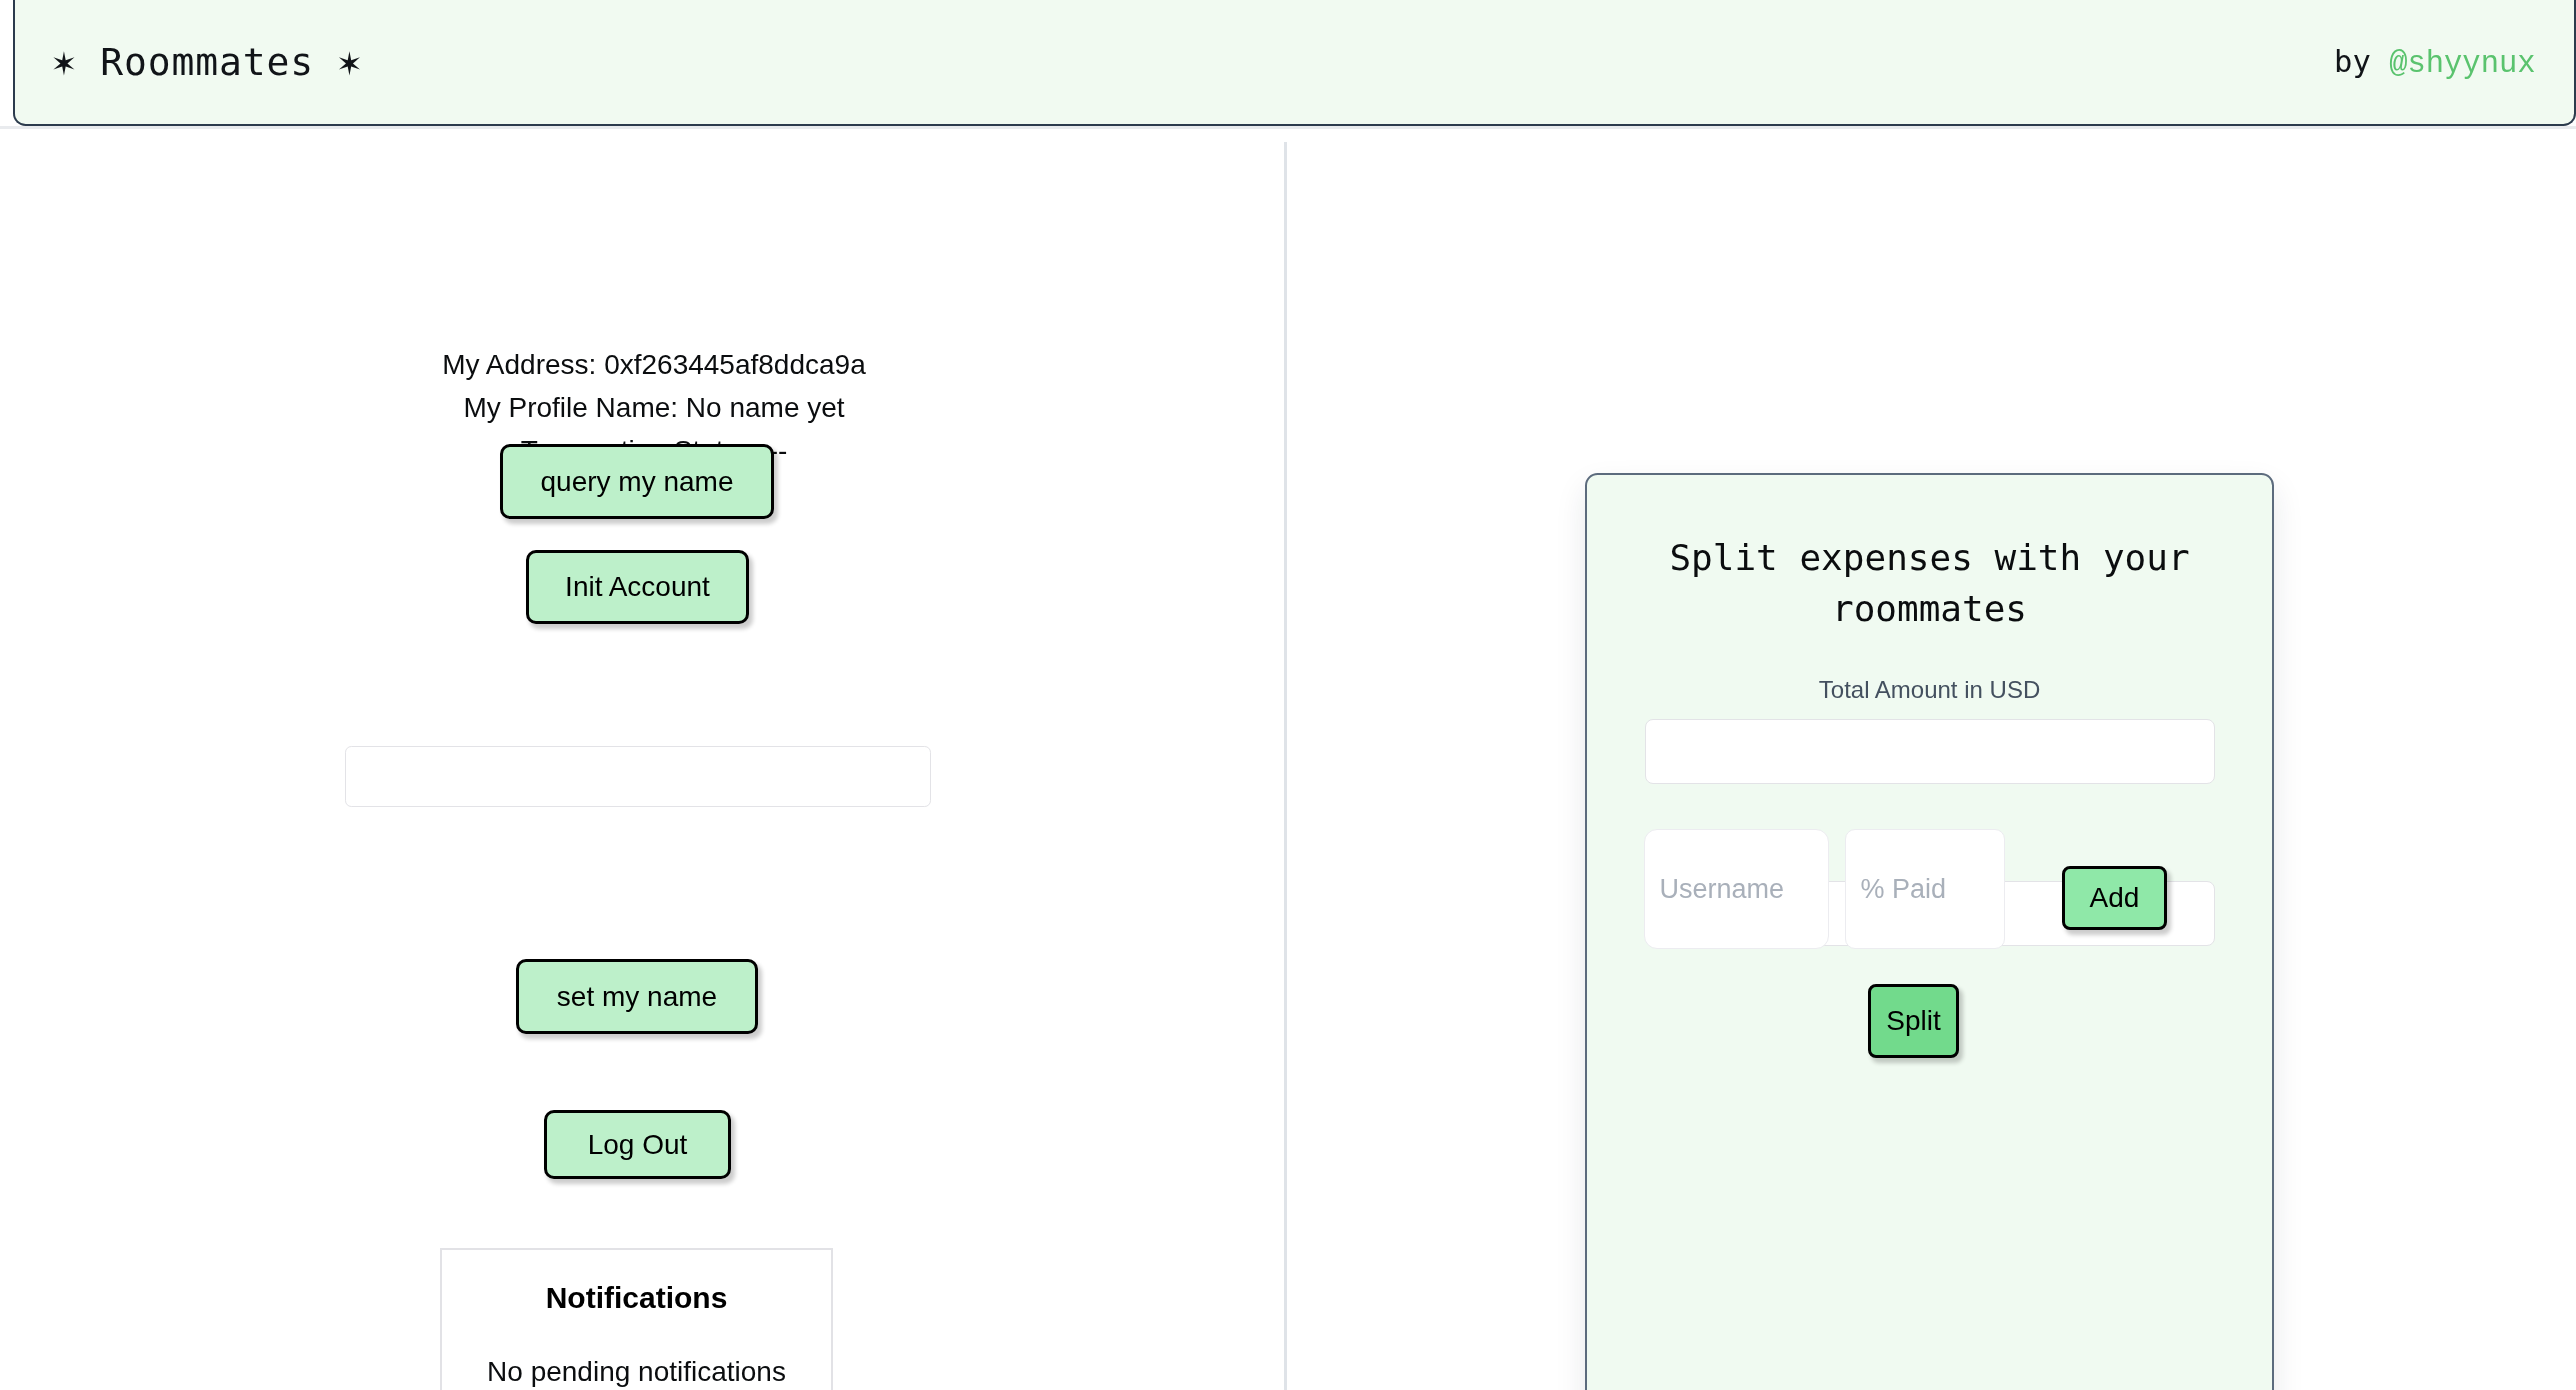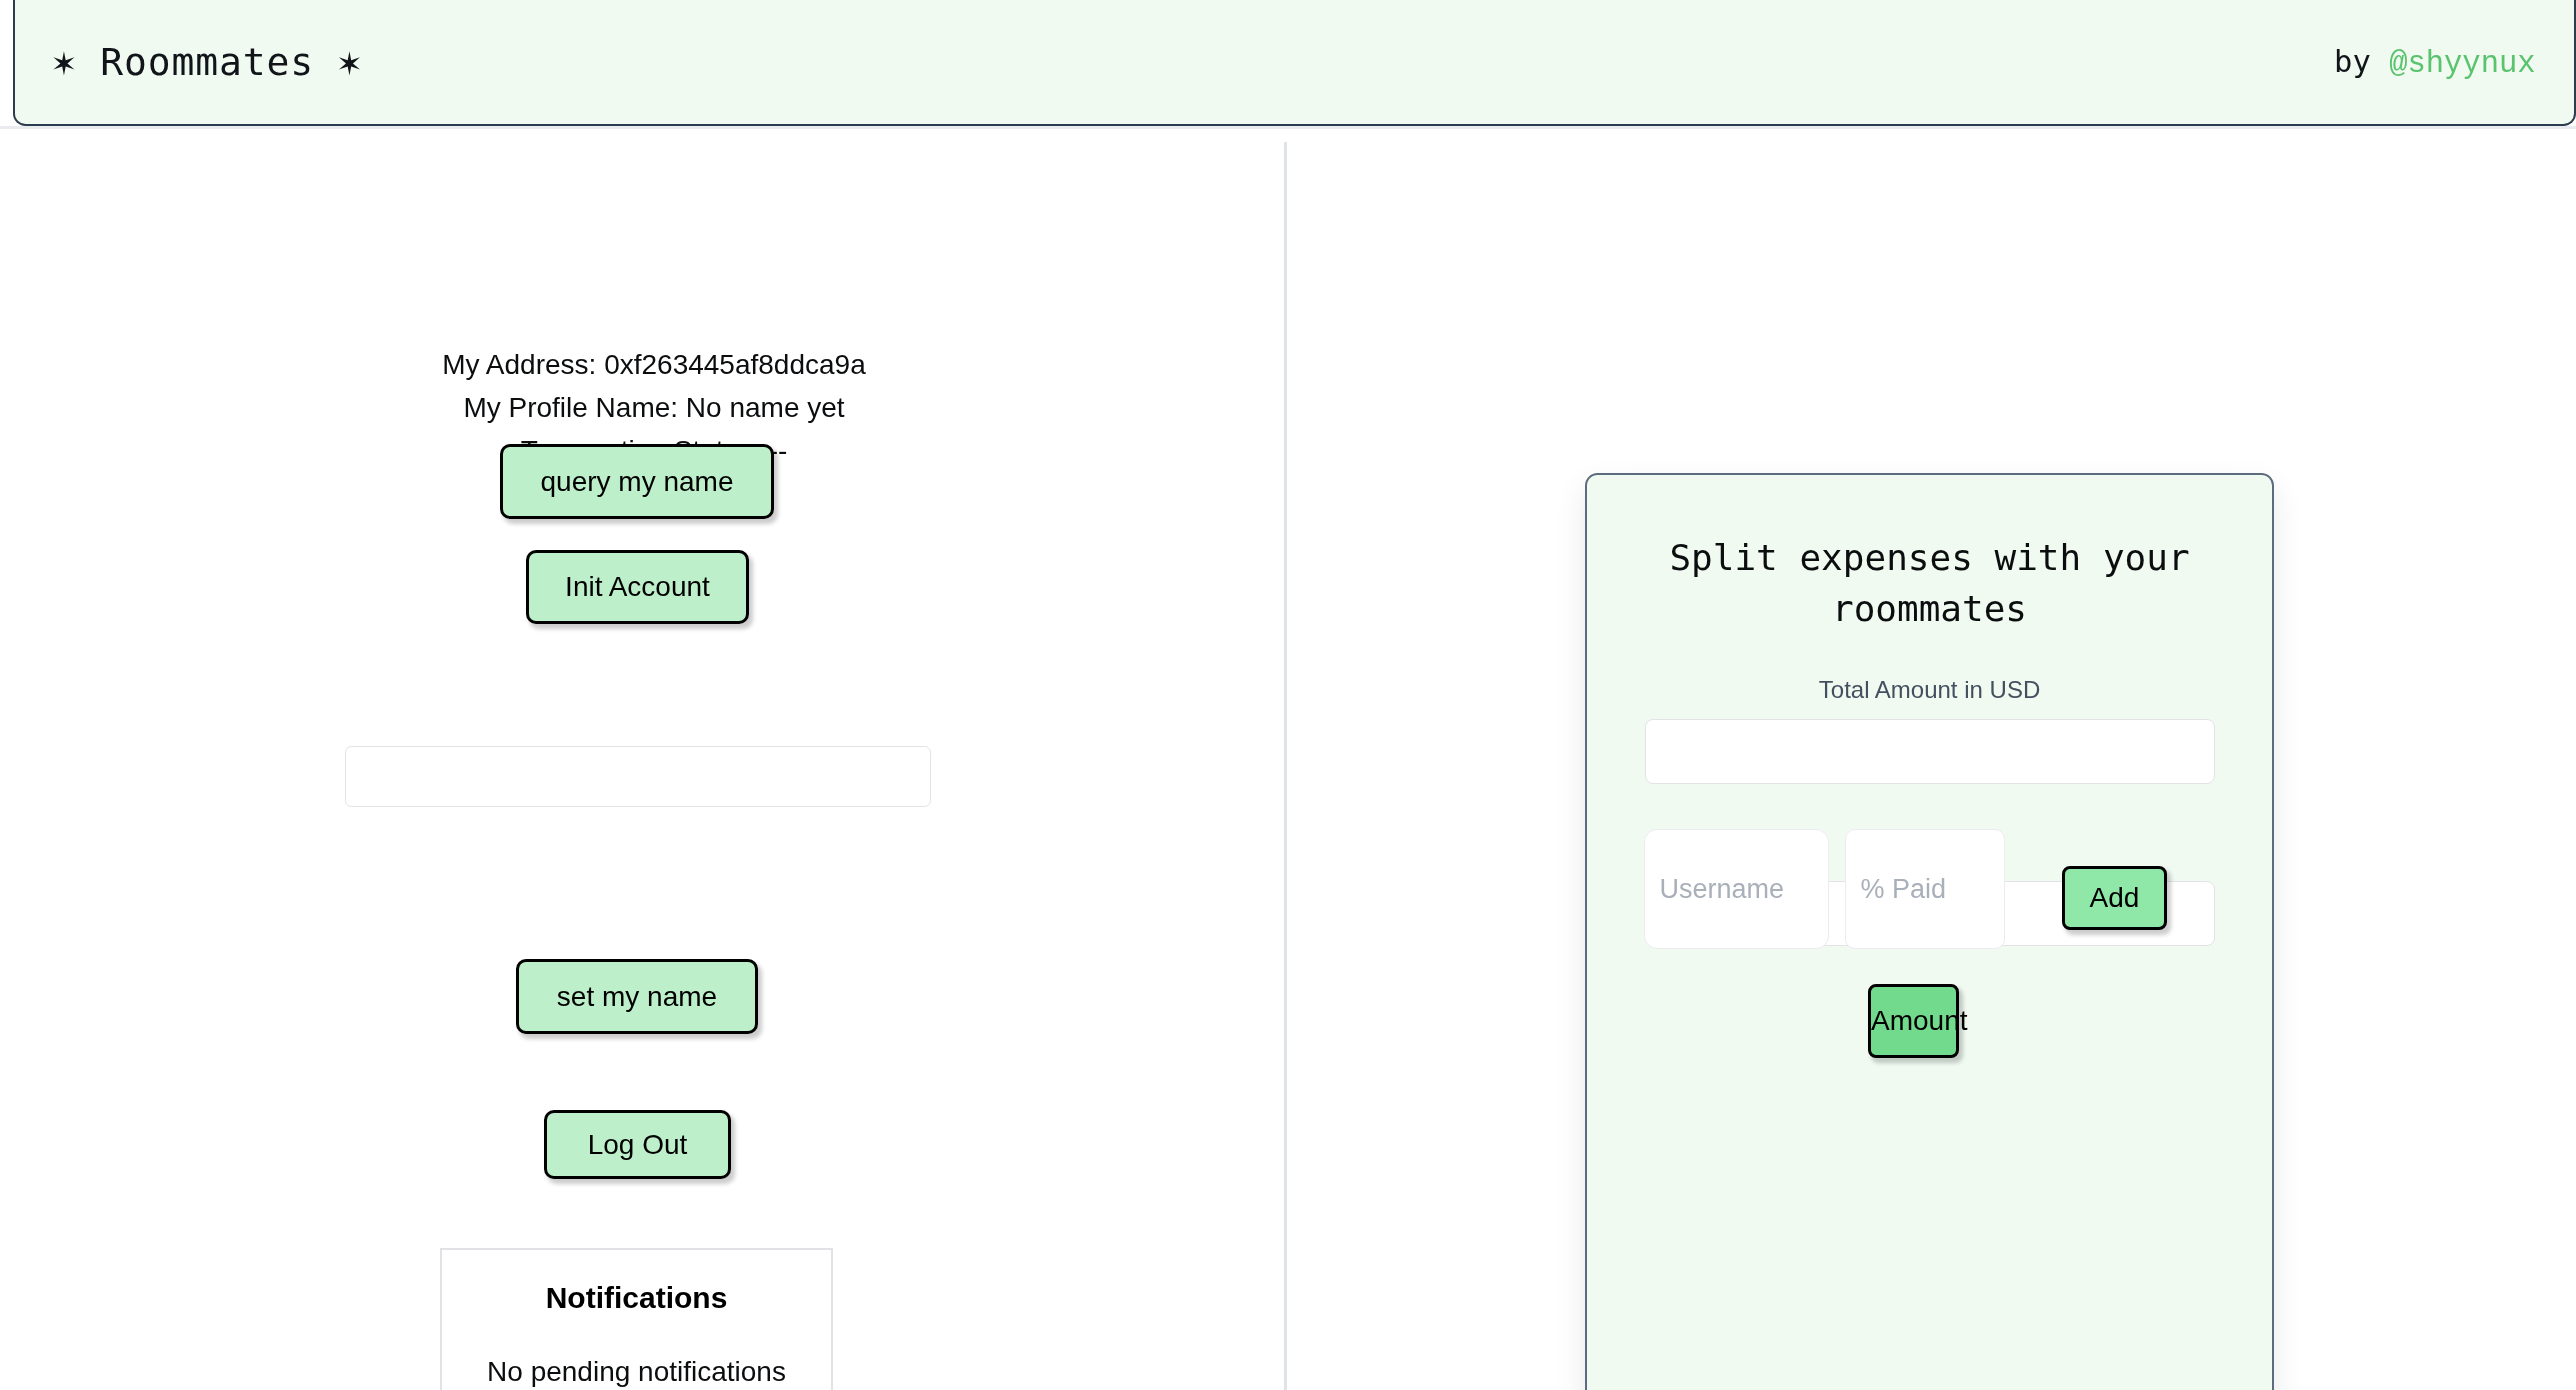--- a/index.html
+++ b/index.html
@@ -336,18 +336,18 @@
 
       <div class="field-label label-desc">Description</div>
       <input class="card-input" type="text" placeholder="" style="">
 
       <div class="row-adduser">
         <input class="in-username" type="text" placeholder="Username" style="">
         <input class="in-percent" type="text" placeholder="% Paid" style="">
         <button class="btn btn-add">Add</button>
       </div>
 
-      <button class="btn btn-split">Amount</button>
+      <button class="btn btn-split">Split</button>
     </div>
   </div>
 
 </div>
 
 
 </body></html>

